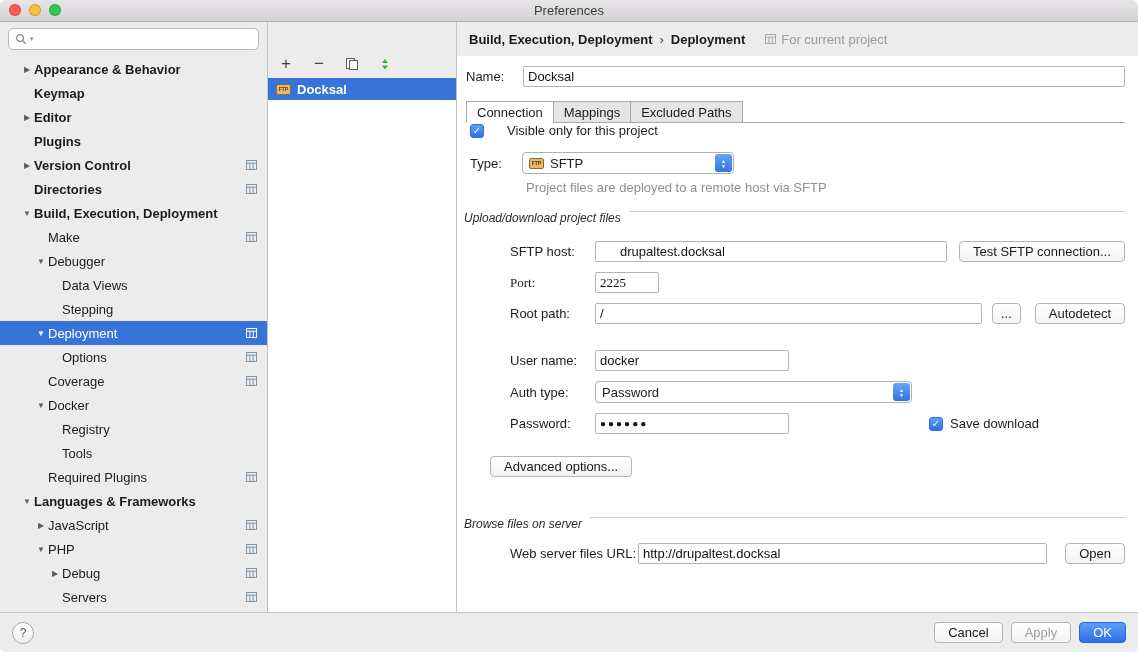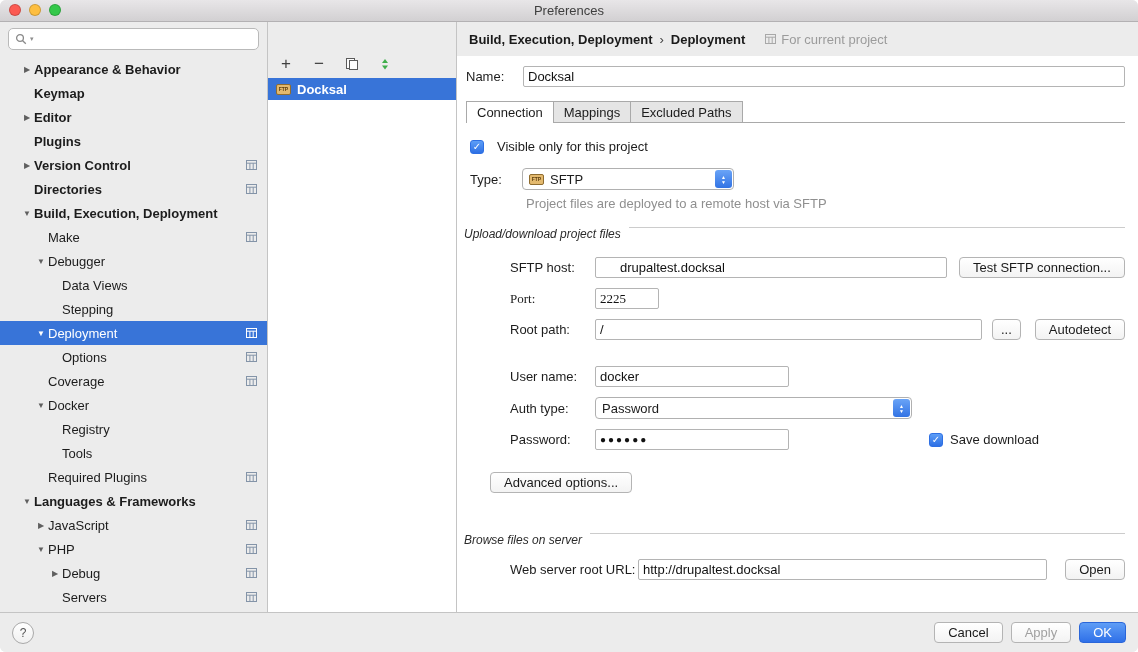--- a/index.html
+++ b/index.html
@@ -46,21 +46,21 @@
   .form-area{flex:1;background:#fff;padding:0 13px 0 9px;display:flex;flex-direction:column;min-height:0;}
   .name-row{margin-top:10px;display:flex;align-items:center;}
   .name-row label{width:49px;flex:0 0 49px;margin-right:8px;}
   .text-input{height:21px;border:1px solid #b4b4b4;border-radius:2px;font-size:13px;font-family:inherit;padding:0 4px;background:#fff;color:#111;outline:none;box-sizing:border-box;}
   .name-input{flex:1;}
   .tabs{margin-top:14px;display:flex;border-bottom:1px solid #a9a9a9;}
   .tab{height:21px;padding:0 10px;display:flex;align-items:center;font-size:13px;border:1px solid #a9a9a9;border-bottom:none;background:#e5e5e5;position:relative;margin-right:-1px;box-sizing:border-box;}
   .tab.active{background:#ffffff;z-index:2;}
   .tab.active::after{content:"";position:absolute;left:0;right:0;bottom:-1px;height:1px;background:#fff;}
   .tab-content{flex:1;padding-left:4px;}
-  .check-row{margin-top:16px;display:flex;align-items:center;gap:13px;}
+  .check-row{margin-top:0;display:flex;align-items:center;gap:23px;}
   .checkbox{width:14px;height:14px;flex:0 0 14px;border-radius:3px;border:1px solid #b0b0b0;background:#fff;display:inline-flex;align-items:center;justify-content:center;box-sizing:border-box;}
   .checkbox.checked{background:linear-gradient(#5d9ef7,#2e70e4);border-color:#2e70e4;color:#fff;font-size:10px;}
   .checkbox.checked::after{content:"✓";}
   .type-row{margin-top:14px;display:flex;align-items:center;}
   .type-row > label{width:52px;flex:0 0 52px;}
   .dropdown{height:22px;border:1px solid #b0b0b0;border-radius:4px;background:#fff;display:inline-flex;align-items:center;gap:6px;padding:0 24px 0 6px;position:relative;box-sizing:border-box;}
   .dd-btn{position:absolute;right:1px;top:1px;bottom:1px;width:17px;border-radius:3px;background:linear-gradient(#6aa4f7,#3273e4);color:#fff;display:flex;flex-direction:column;align-items:center;justify-content:center;gap:1px;}
   .dd-btn span{font-size:5px;line-height:4px;}
   .hint{margin-top:6px;margin-left:56px;color:#8f8f8f;}
   .section-row{display:flex;align-items:flex-start;margin-left:-6px;font-style:italic;}
@@ -416,21 +416,21 @@
           <div style="margin-top:22px;margin-left:20px;">
             <button class="btn">Advanced options...</button>
           </div>
 
           <div class="section-row" style="margin-top:40px;">
             <span class="section-label">Browse files on server</span>
             <span class="section-rule"></span>
           </div>
 
           <div class="frow" style="margin-top:12px;">
-            <label class="flabel" style="width:128px;flex:0 0 128px;">Web server root URL:</label>
+            <label class="flabel" style="width:128px;flex:0 0 128px;">Web server files URL:</label>
             <input class="text-input" style="width: 422px;" value="http://drupaltest.docksal">
             <button class="btn" style="margin-left:18px;">Open</button>
           </div>
 
         </div>
       </div>
     </div>
   </div>
 
   <div class="footer">

